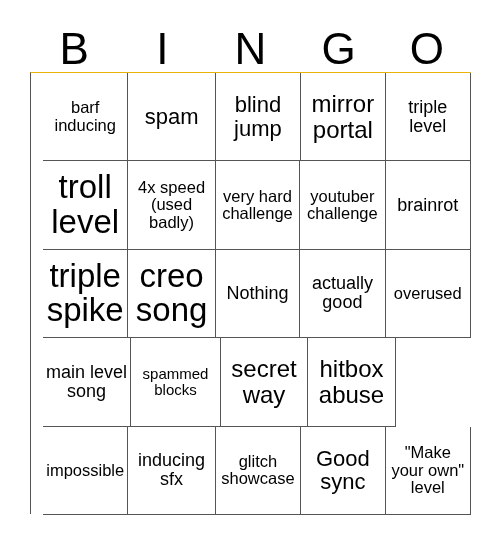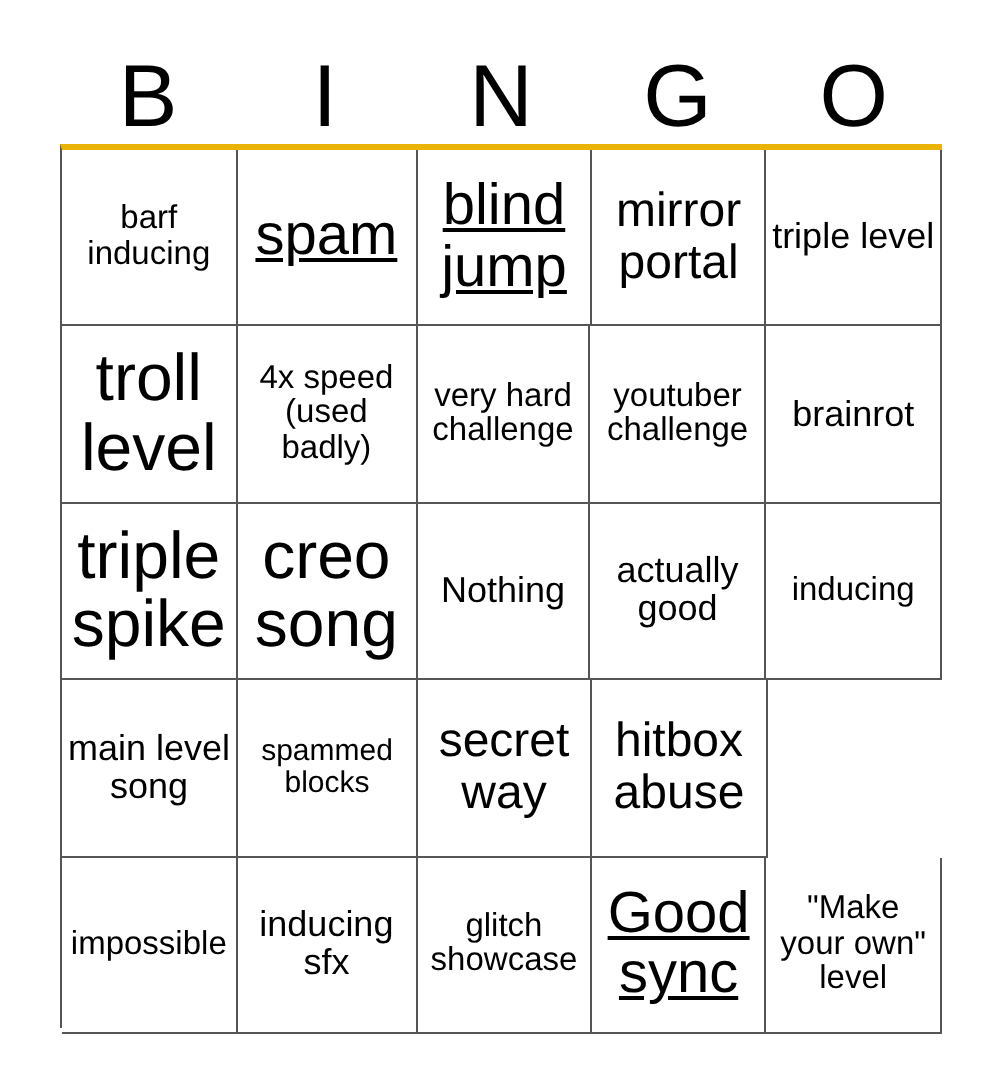--- a/index.html
+++ b/index.html
@@ -36,22 +36,23 @@
     color: #000000;
     letter-spacing: 0px;
     user-select: none;
   }
   #grid {
     position: absolute;
     left: 30px;
     top: 72px;
     width: 441px;
     height: 442px;
-    border-top: 3px solid #eab308;
+    border-top: 1px solid #eab308;
     border-left: 1px solid #555555;
+    padding-left: 12px;
   }
   .grid-row {
     display: flex;
     width: 100%;
     height: 88.4px;
   }
   .cell {
     border-right: 1px solid #555555;
     border-bottom: 1px solid #555555;
     display: flex;
@@ -75,21 +76,21 @@
   .col-1 { width: 90px; }
   .col-2 { width: 87px; }
   .col-3 { width: 88px; }
   .col-4 { width: 88px; }
 
   
   .sz-xs  { font-size: 15px; }
   .sz-s   { font-size: 16.5px; }
   .sz-m   { font-size: 18px; }
   .sz-l   { font-size: 24px; }
-  .sz-xl  { font-size: 29px; text-decoration: underline; }
+  .sz-xl  { font-size: 22px; }
   .sz-xxl { font-size: 33px; }
 </style>
 </head>
 <body>
 
 <div id="bingo-card">
 
   <div id="header-row">
     <div class="header-letter">B</div>
     <div class="header-letter">I</div>
@@ -143,21 +144,21 @@
       <div class="cell col-1">
           <span class="cell-text sz-xxl">creo song</span>
         </div>
       <div class="cell col-2">
           <span class="cell-text sz-m">Nothing</span>
         </div>
       <div class="cell col-3">
           <span class="cell-text sz-m">actually good</span>
         </div>
       <div class="cell col-4">
-          <span class="cell-text sz-s">inducing</span>
+          <span class="cell-text sz-s">overused</span>
         </div>
     </div>
 
     <div class="grid-row">
       <div class="cell col-0">
           <span class="cell-text sz-m">main level song</span>
         </div>
       <div class="cell col-1">
           <span class="cell-text sz-xs">spammed blocks</span>
         </div>

